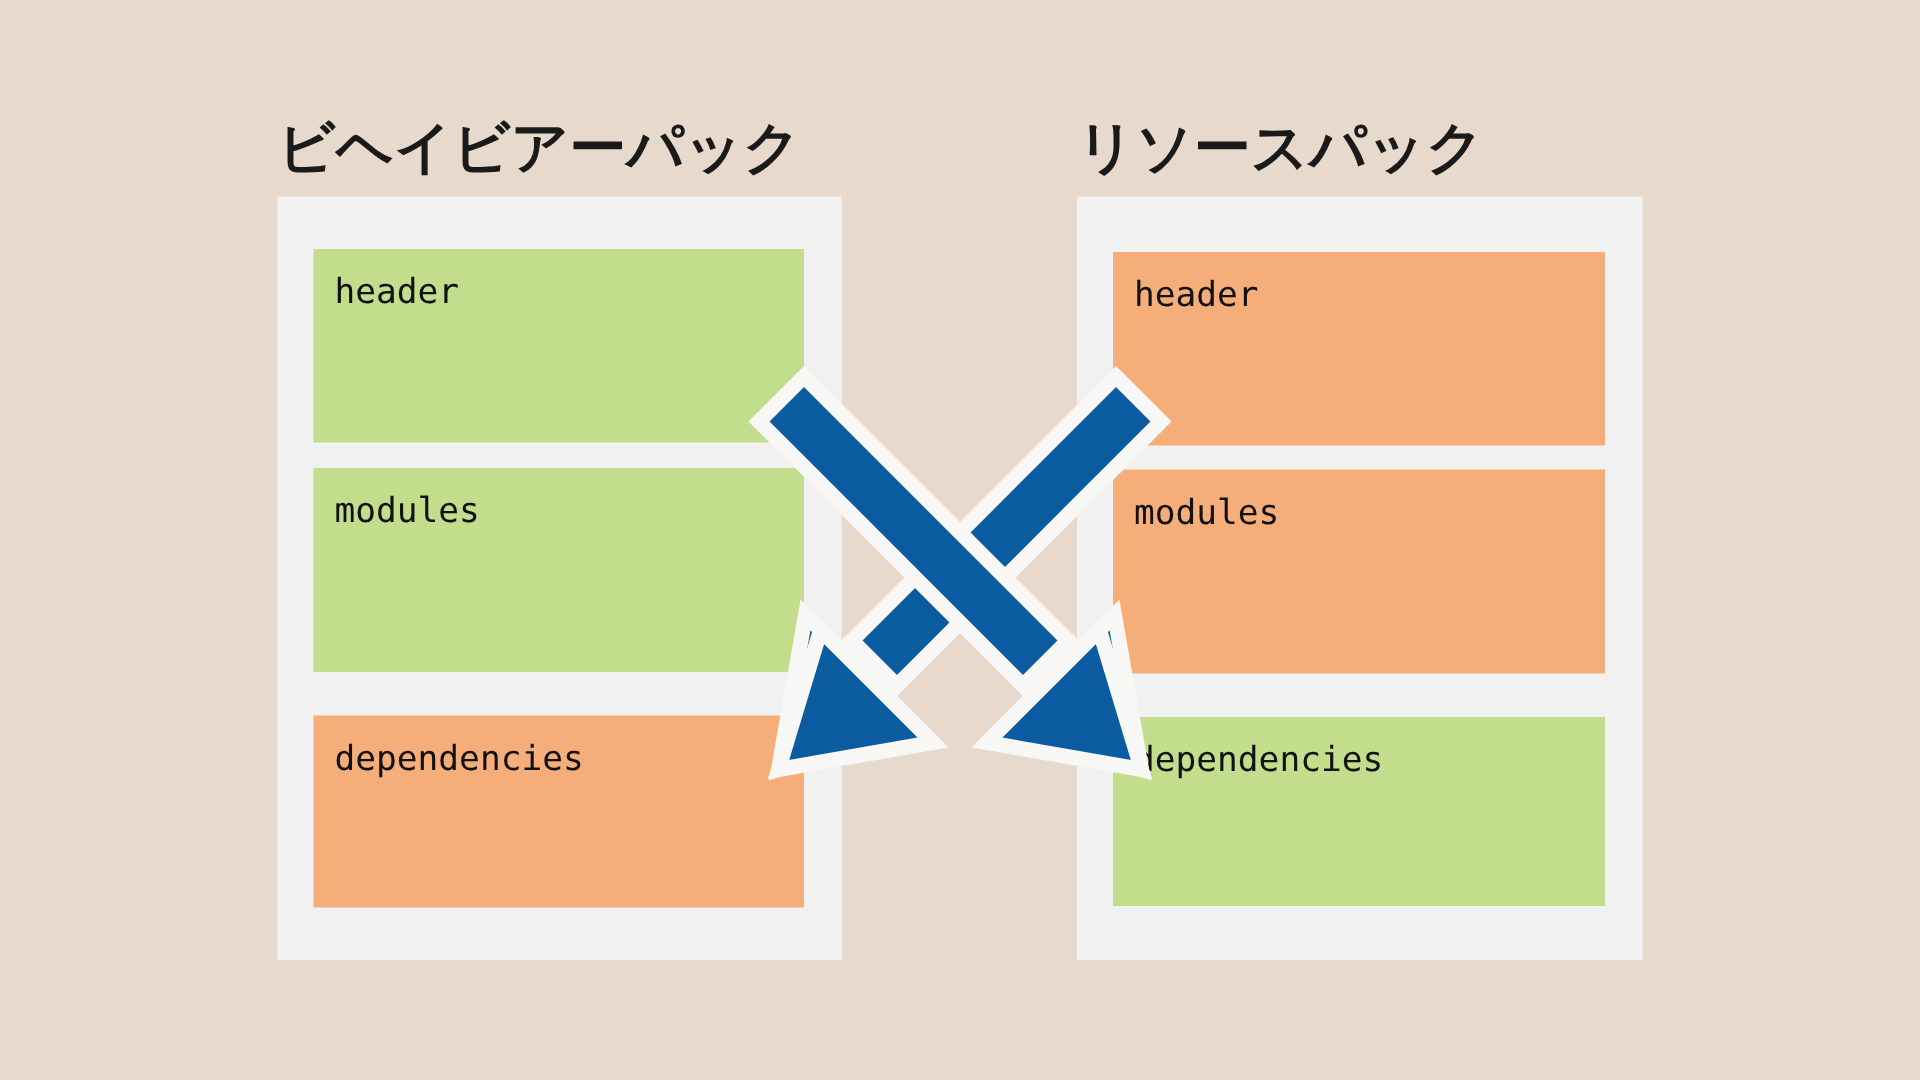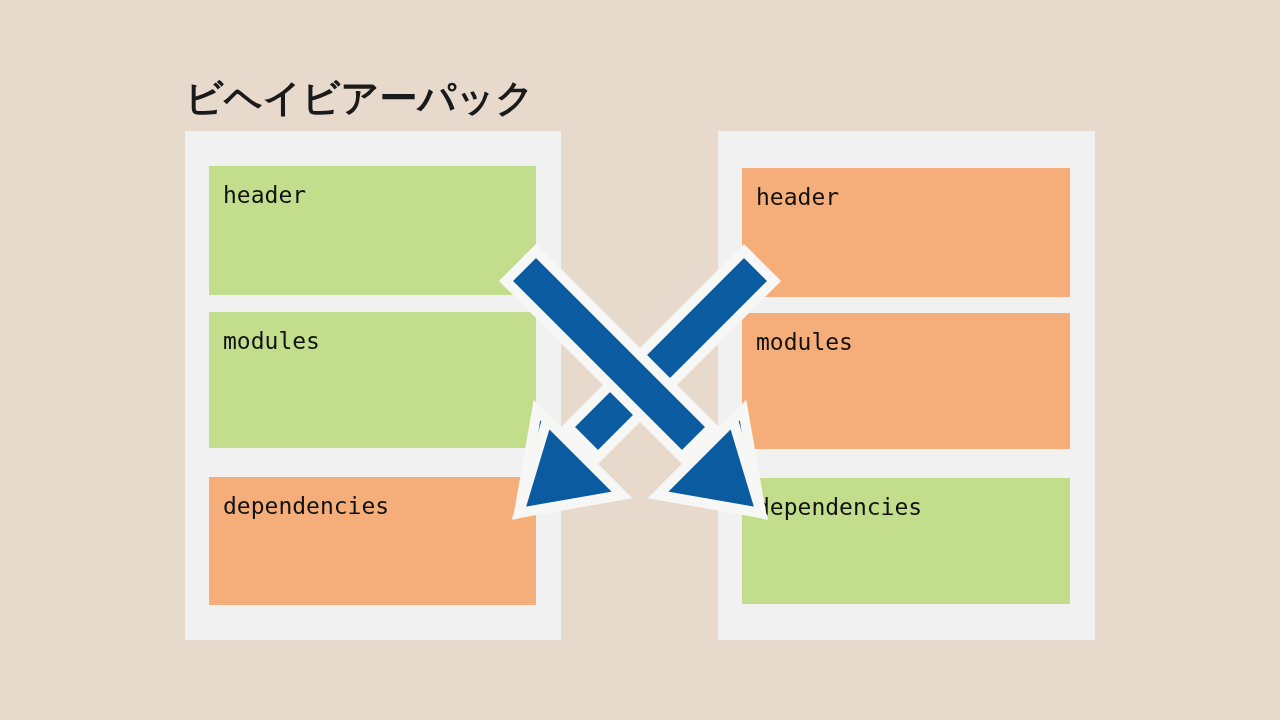--- a/index.html
+++ b/index.html
@@ -84,20 +84,21 @@
   </div>
 
   <div class="block c-green" id="blk-l1" style="background: rgb(194, 221, 140);">
     <div class="block-label">modules</div>
   </div>
 
   <div class="block c-orange" id="blk-l2" style="background: rgb(245, 174, 121);">
     <div class="block-label">dependencies</div>
   </div>
 
+  <div class="col-title" id="title-right">リソースパック</div>
 
   <div class="pack-panel" id="panel-right" style="background: rgb(241, 241, 241);">
   </div>
 
   <div class="block c-orange" id="blk-r0" style="background: rgb(245, 174, 121);">
     <div class="block-label">header</div>
   </div>
 
   <div class="block c-orange" id="blk-r1" style="background: rgb(245, 174, 121);">
     <div class="block-label">modules</div>

